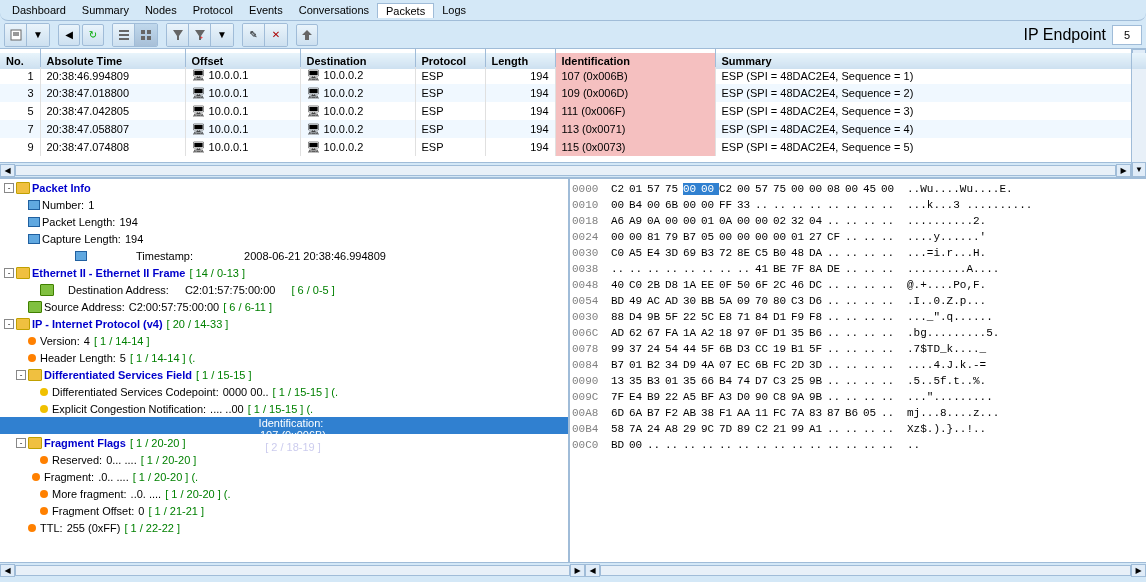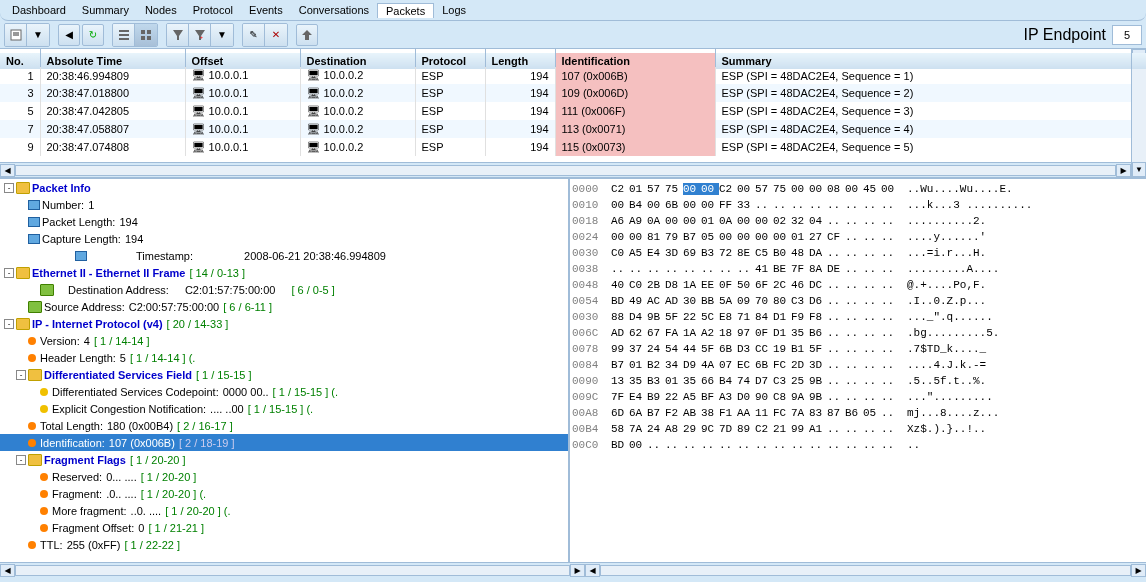--- a/index.html
+++ b/index.html
@@ -31,21 +31,21 @@
     .packet-row:nth-child(odd) { background: #fff; }
     .packet-row:nth-child(even) { background: #f0f8ff; }
     .packet-list-scroll { height: 100%; overflow-y: auto; overflow-x: auto; }
 
     
     .bottom-split { display: flex; flex: 1; overflow: hidden; }
 
     
     .tree-panel { flex: 0 0 570px; overflow-y: auto; overflow-x: hidden; border-right: 2px solid #a0bcd8; background: #fff; font-size: 11px; }
     .tree-item { display: flex; align-items: center; padding: 0 2px; height: 17px; white-space: nowrap; }
-    .tree-item.selected { background: #3080d0; color: #fff; }
+    .tree-item.selected { background: #3080d0; color: #fff; flex-direction: column; }
     .expand-btn { width: 10px; height: 10px; display: inline-flex; align-items: center; justify-content: center; border: 1px solid #888; background: #fff; font-size: 8px; cursor: pointer; margin-right: 2px; flex-shrink: 0; }
 
     
     .hex-panel { flex: 1; overflow-y: auto; overflow-x: hidden; background: #fff; font-family: 'Courier New', Courier, monospace; font-size: 11px; padding: 2px; }
     .hex-row { display: flex; align-items: center; height: 16px; white-space: nowrap; }
     .hex-offset { color: #808080; width: 35px; margin-right: 4px; }
     .hex-bytes { flex: 0 0 auto; margin-right: 8px; }
     .hex-byte { display: inline-block; width: 18px; }
     .hex-ascii { color: #000; }
   </style>
@@ -297,48 +297,41 @@
           <span style="color: rgb(0, 0, 0); margin-left: 4px;">0000 00..</span>
           <span style="color: rgb(0, 128, 0); margin-left: 4px;">[ 1 / 15-15 ] (.</span>
         </div>
         <div class="tree-item" style="padding-left: 28px;">
           <span style="display: inline-block; width: 12px;"></span>
           <span style="display: inline-block; width: 8px; height: 8px; background: rgb(240, 192, 0); border-radius: 50%; margin-right: 4px;"></span>
           <span style="color: rgb(0, 0, 0);">Explicit Congestion Notification:</span>
           <span style="color: rgb(0, 0, 0); margin-left: 4px;">.... ..00</span>
           <span style="color: rgb(0, 128, 0); margin-left: 4px;">[ 1 / 15-15 ] (.</span>
         </div>
-        <div class="tree-item" style="padding-left: 16px;">
-          <span style="display: inline-block; width: 12px;"></span>
-          <span style="display: inline-block; width: 8px; height: 8px; background: rgb(255, 128, 0); border-radius: 50%; margin-right: 4px;"></span>
-          <span style="color: rgb(0, 0, 0);">Total Length:</span>
-          <span style="color: rgb(0, 0, 0); margin-left: 4px;">180 (0x00B4)</span>
-          <span style="color: rgb(0, 128, 0); margin-left: 4px;">[ 2 / 16-17 ]</span>
-        </div>
         <div class="tree-item selected" style="padding-left: 16px;">
           <span style="display: inline-block; width: 12px;"></span>
           <span style="display: inline-block; width: 8px; height: 8px; background: rgb(255, 128, 0); border-radius: 50%; margin-right: 4px;"></span>
           <span style="color: rgb(255, 255, 255);">Identification:</span>
           <span style="color: rgb(255, 255, 255); margin-left: 4px;">107 (0x006B)</span>
           <span style="color: rgb(204, 204, 238); margin-left: 4px;">[ 2 / 18-19 ]</span>
         </div>
         <div class="tree-item" style="padding-left: 16px;">
           <span class="expand-btn">-</span>
           <span style="display: inline-block; width: 14px; height: 12px; background: rgb(240, 192, 64); border: 1px solid rgb(192, 160, 0); margin-right: 2px; border-radius: 1px;"></span>
           <span style="color: rgb(0, 0, 204); font-weight: bold;">Fragment Flags</span>
           <span style="color: rgb(0, 128, 0); margin-left: 4px;">[ 1 / 20-20 ]</span>
         </div>
         <div class="tree-item" style="padding-left: 28px;">
           <span style="display: inline-block; width: 12px;"></span>
           <span style="display: inline-block; width: 8px; height: 8px; background: rgb(255, 128, 0); border-radius: 50%; margin-right: 4px;"></span>
           <span style="color: rgb(0, 0, 0);">Reserved:</span>
           <span style="color: rgb(0, 0, 0); margin-left: 4px;">0... ....</span>
           <span style="color: rgb(0, 128, 0); margin-left: 4px;">[ 1 / 20-20 ]</span>
         </div>
-        <div class="tree-item" style="padding-left: 28px; align-items: center;">
+        <div class="tree-item" style="padding-left: 20px; align-items: center;">
           <span style="display: inline-block; width: 12px;"></span>
           <span style="display: inline-block; width: 8px; height: 8px; background: rgb(255, 128, 0); border-radius: 50%; margin-right: 4px;"></span>
           <span style="color: rgb(0, 0, 0);">Fragment:</span>
           <span style="color: rgb(0, 0, 0); margin-left: 4px;">.0.. ....</span>
           <span style="color: rgb(0, 128, 0); margin-left: 4px;">[ 1 / 20-20 ] (.</span>
         </div>
         <div class="tree-item" style="padding-left: 28px;">
           <span style="display: inline-block; width: 12px;"></span>
           <span style="display: inline-block; width: 8px; height: 8px; background: rgb(255, 128, 0); border-radius: 50%; margin-right: 4px;"></span>
           <span style="color: rgb(0, 0, 0);">More fragment:</span>

